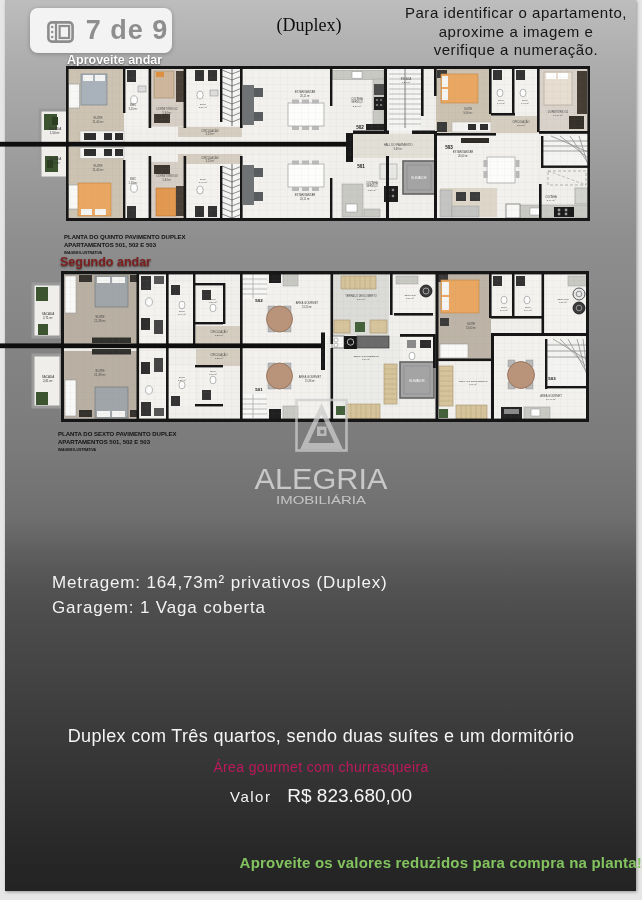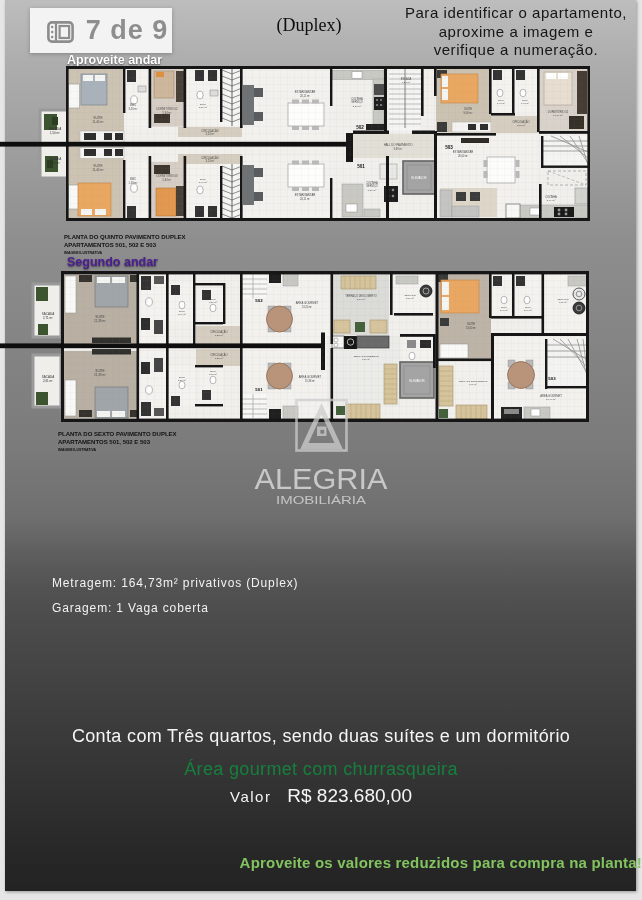--- a/index.html
+++ b/index.html
@@ -12,21 +12,21 @@
       #525252 66%, #4b4b4b 70%, #3f3f3f 79%, #313131 89%,
       #272727 96%, #232323 100%);
     box-shadow:1px 1px 3px rgba(0,0,0,.35);}
   .abs{position:absolute;}
 </style>
 </head>
 <body>
 
 <div id="card"></div>
 
-<div class="abs" style="left:30px;top:8px;width:142px;height:45px;border-radius:0;background:rgba(248,248,248,.93);box-shadow:0 1px 4px rgba(0,0,0,.25);">
+<div class="abs" style="left:30px;top:8px;width:142px;height:45px;border-radius:8px;background:rgba(248,248,248,.93);box-shadow:0 1px 4px rgba(0,0,0,.25);">
 
   <svg class="abs" style="left:17px;top:13px;" width="27" height="22" viewBox="0 0 27 22">
     <rect x="1.4" y="1.4" width="24.2" height="19.2" rx="3.6" fill="none" stroke="#8d8d8d" stroke-width="2.6"></rect>
     <line x1="9" y1="1.5" x2="9" y2="20.5" stroke="#8d8d8d" stroke-width="2.2"></line>
     <circle cx="5.2" cy="6" r="1.25" fill="#8d8d8d"></circle>
     <circle cx="5.2" cy="11" r="1.25" fill="#8d8d8d"></circle>
     <circle cx="5.2" cy="16" r="1.25" fill="#8d8d8d"></circle>
     <rect x="12.6" y="5" width="9.5" height="12" fill="none" stroke="#8d8d8d" stroke-width="2.2"></rect>
   </svg>
 
@@ -398,21 +398,21 @@
  <rect x="491" y="113" width="24" height="2.6"></rect>
  <rect x="436" y="133" width="60" height="2.6"></rect>
  <rect x="539" y="184" width="2.6" height="37"></rect>
 </g>
 
 <rect x="0" y="141.8" width="346" height="4.8" fill="#0e0e0e"></rect>
 </svg>
 
 <div class="abs" style="left:64px;top:234px;font-size:6px;font-weight:bold;color:#111;line-height:7.5px;">PLANTA DO QUINTO PAVIMENTO DUPLEX<br>APARTAMENTOS 501, 502 E 503<br><span style="font-size:3.5px;font-weight:bold;">IMAGEM ILUSTRATIVA</span></div>
 
-<div class="abs" style="left:67px;top:255px;font-size:12.5px;font-weight:bold;color:#4c1d95;text-shadow:0 1px 2px rgba(0,0,0,.6);">Segundo andar</div>
+<div class="abs" style="left:60px;top:255px;font-size:12.5px;font-weight:bold;color:#7f1d1d;text-shadow:0 1px 2px rgba(0,0,0,.6);">Segundo andar</div>
 
 <svg id="plan2" class="abs" style="left:0;top:258px;" width="642" height="172" viewBox="0 258 642 172">
 <defs>
  <pattern id="tile2" width="7" height="7" patternUnits="userSpaceOnUse">
   <path d="M7 0 H0 V7" fill="none" stroke="#8a8a8a" stroke-width="0.35" opacity="0.5"></path>
  </pattern>
 </defs>
 
 <rect x="61" y="271" width="528" height="151" fill="#f0efec"></rect>
 
@@ -751,21 +751,21 @@
     <rect x="317" y="426.5" width="9.5" height="9.5" fill="#cdcdcd"></rect>
     <rect x="320.4" y="429.9" width="3.7" height="3.7" fill="#7c7c7c"></rect>
   </g>
 </svg>
 
 <svg class="abs" style="left:240px;top:456px;" width="162" height="52" viewBox="0 0 162 52">
   <text x="81" y="33" text-anchor="middle" textLength="133" lengthAdjust="spacingAndGlyphs" font-family="Liberation Sans" font-size="29" fill="#c8c8c8">ALEGRIA</text>
   <text x="81" y="47.5" text-anchor="middle" textLength="90" lengthAdjust="spacingAndGlyphs" font-family="Liberation Sans" font-size="11.5" fill="#c5c5c5">IMOBILIÁRIA</text>
 </svg>
 
-<div class="abs" style="left:52px;top:571px;font-size:12px;line-height:24.5px;color:#f2f2f2;letter-spacing:0.85px;">Metragem: 164,73m² privativos (Duplex)<br>Garagem: 1 Vaga coberta</div>
-
-<div class="abs" style="left:0;top:726px;width:642px;text-align:center;font-size:18px;color:#f5f5f5;letter-spacing:0.35px;">Conta com Três quartos, sendo duas suítes e um dormitório</div>
-
-<div class="abs" style="left:0;top:759px;width:642px;text-align:center;font-size:18px;color:#15803d;letter-spacing:0.35px;">Área gourmet com churrasqueira</div>
+<div class="abs" style="left:52px;top:571px;font-size:17px;line-height:24.5px;color:#f2f2f2;letter-spacing:0.85px;">Metragem: 164,73m² privativos (Duplex)<br>Garagem: 1 Vaga coberta</div>
+
+<div class="abs" style="left:0;top:726px;width:642px;text-align:center;font-size:18px;color:#f5f5f5;letter-spacing:0.35px;">Duplex com Três quartos, sendo duas suítes e um dormitório</div>
+
+<div class="abs" style="left:0;top:759px;width:642px;text-align:center;font-size:14px;color:#be185d;letter-spacing:0.35px;">Área gourmet com churrasqueira</div>
 
 <div class="abs" style="left:0;top:785px;width:642px;text-align:center;color:#f5f5f5;"><span style="font-size:15px;letter-spacing:1.5px;">Valor</span><span style="font-size:19px;">&nbsp;&nbsp;&nbsp;R$ 823.680,00</span></div>
 
 <div class="abs" style="left:0;top:854px;width:642px;text-align:right;font-size:15px;font-weight:bold;color:#82c35f;letter-spacing:0.2px;">Aproveite os valores reduzidos para compra na planta!</div>
 
 </body></html>

